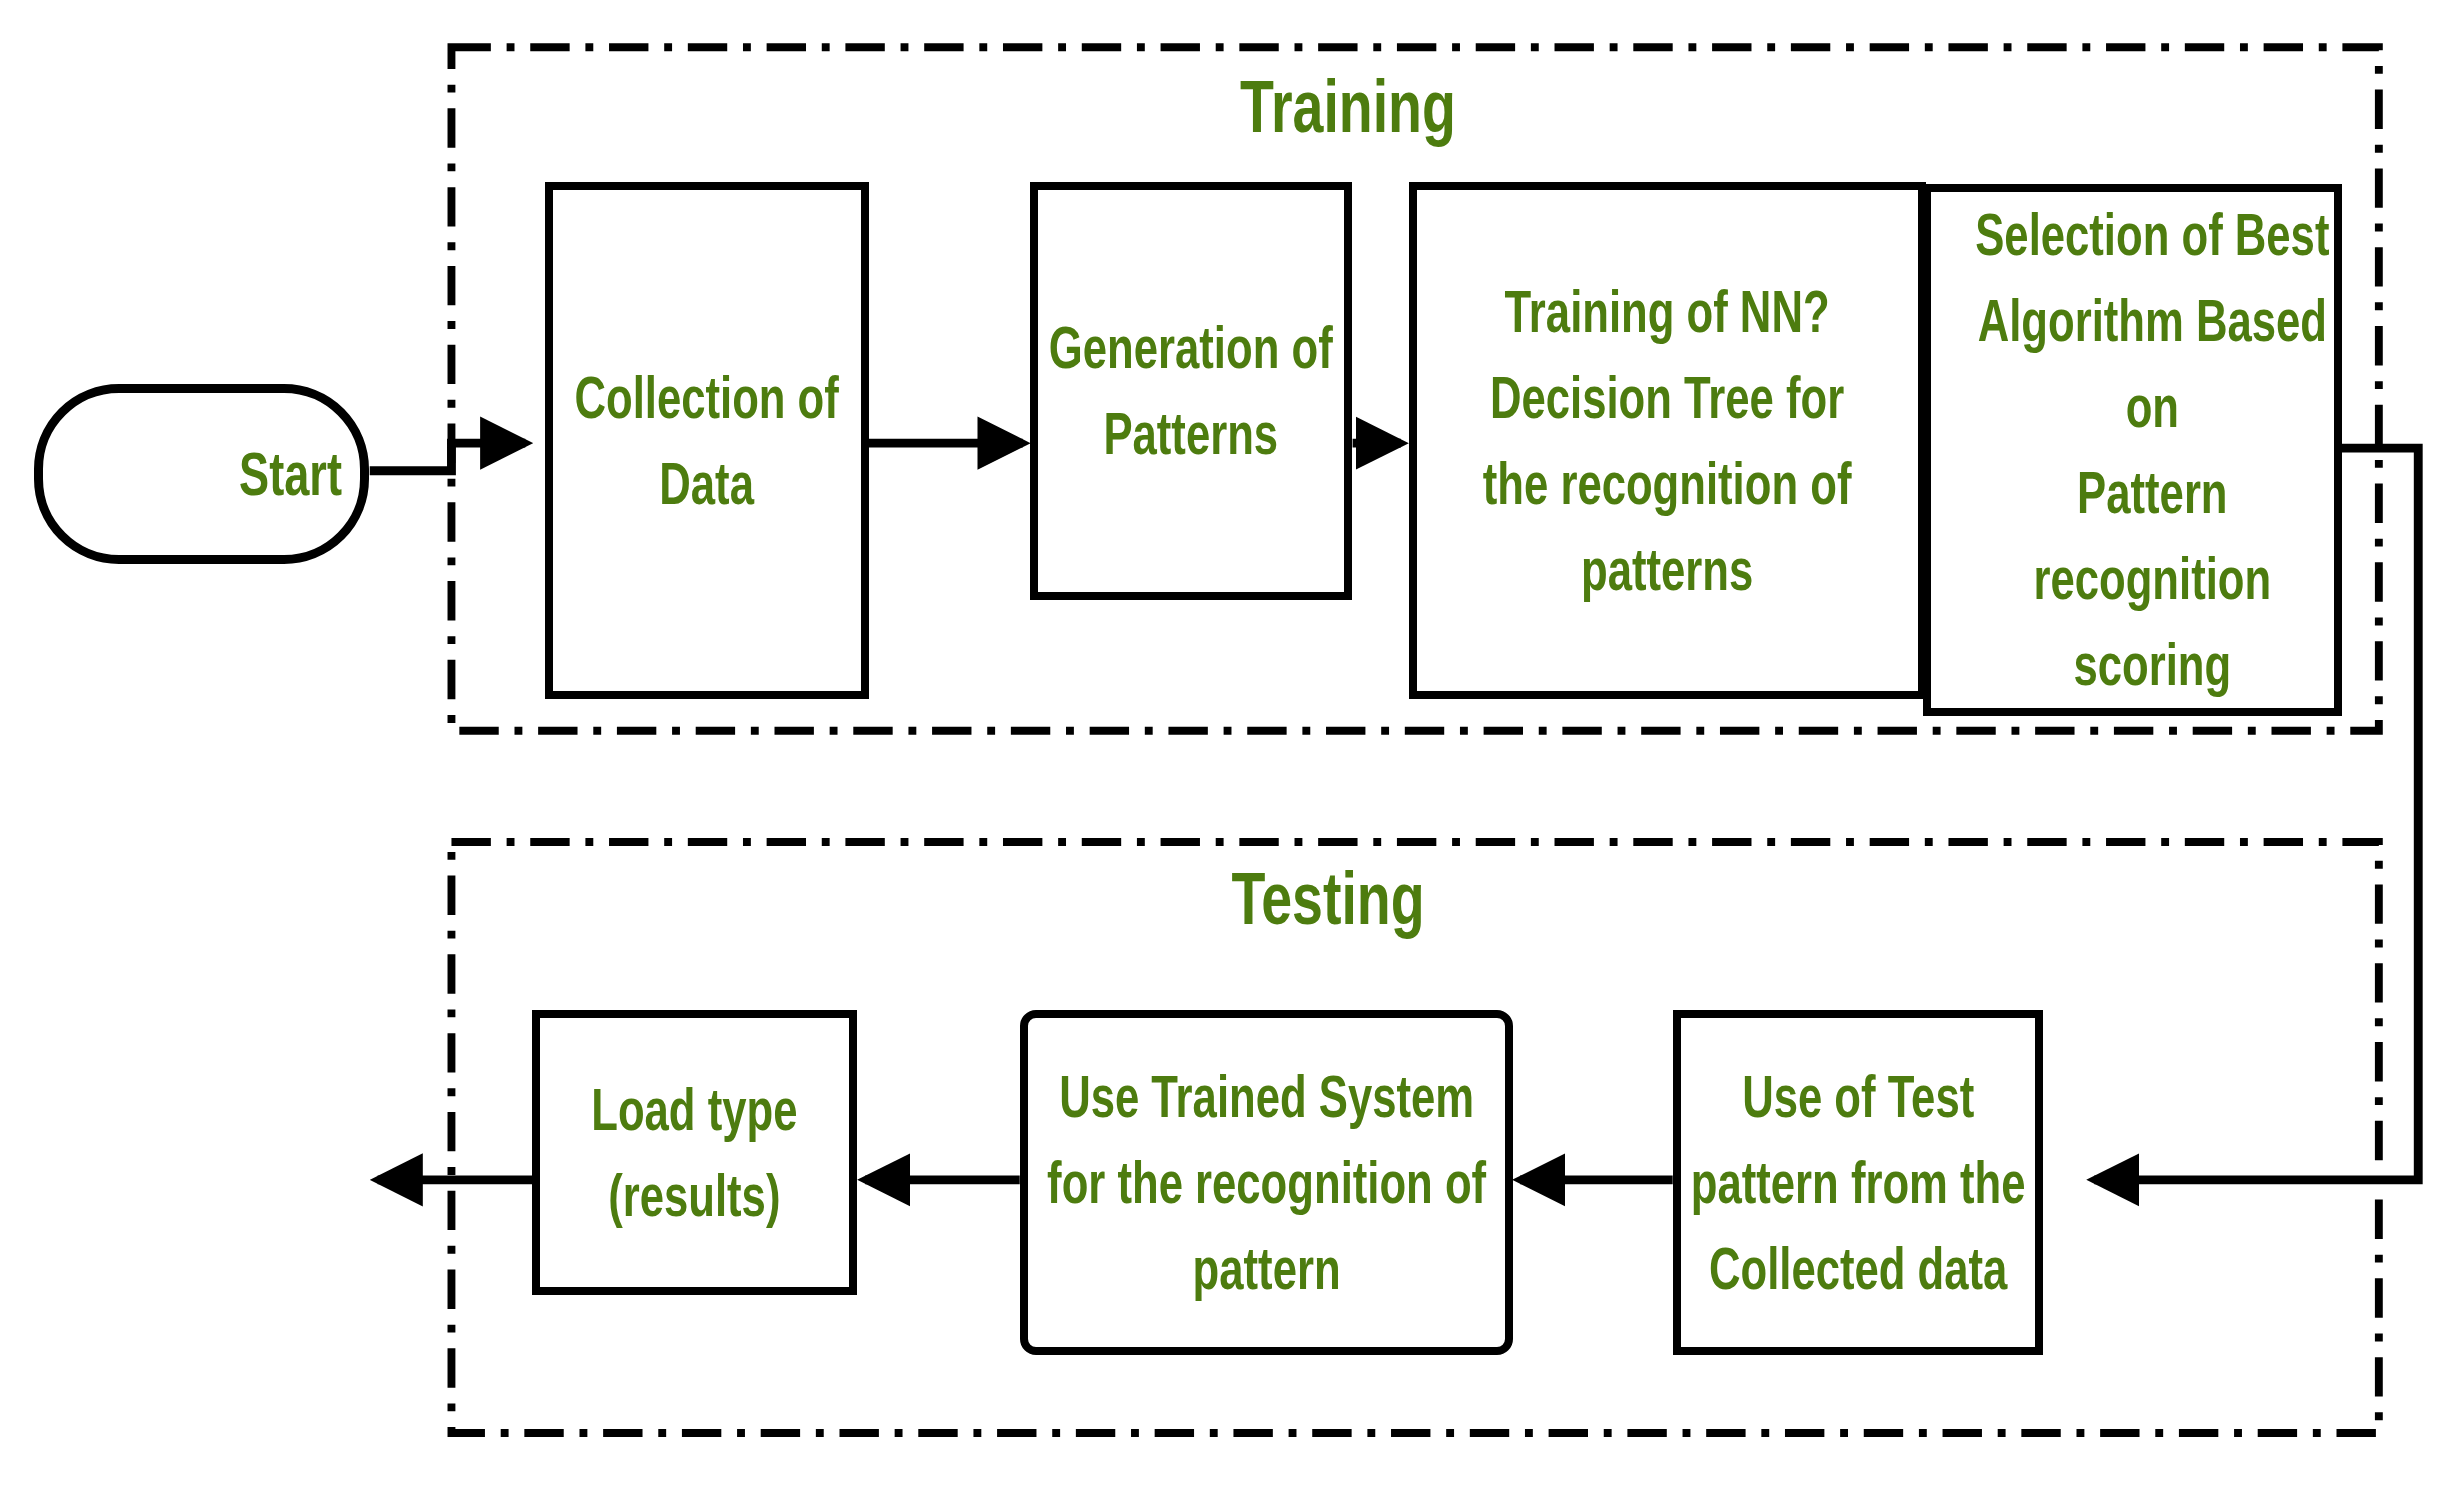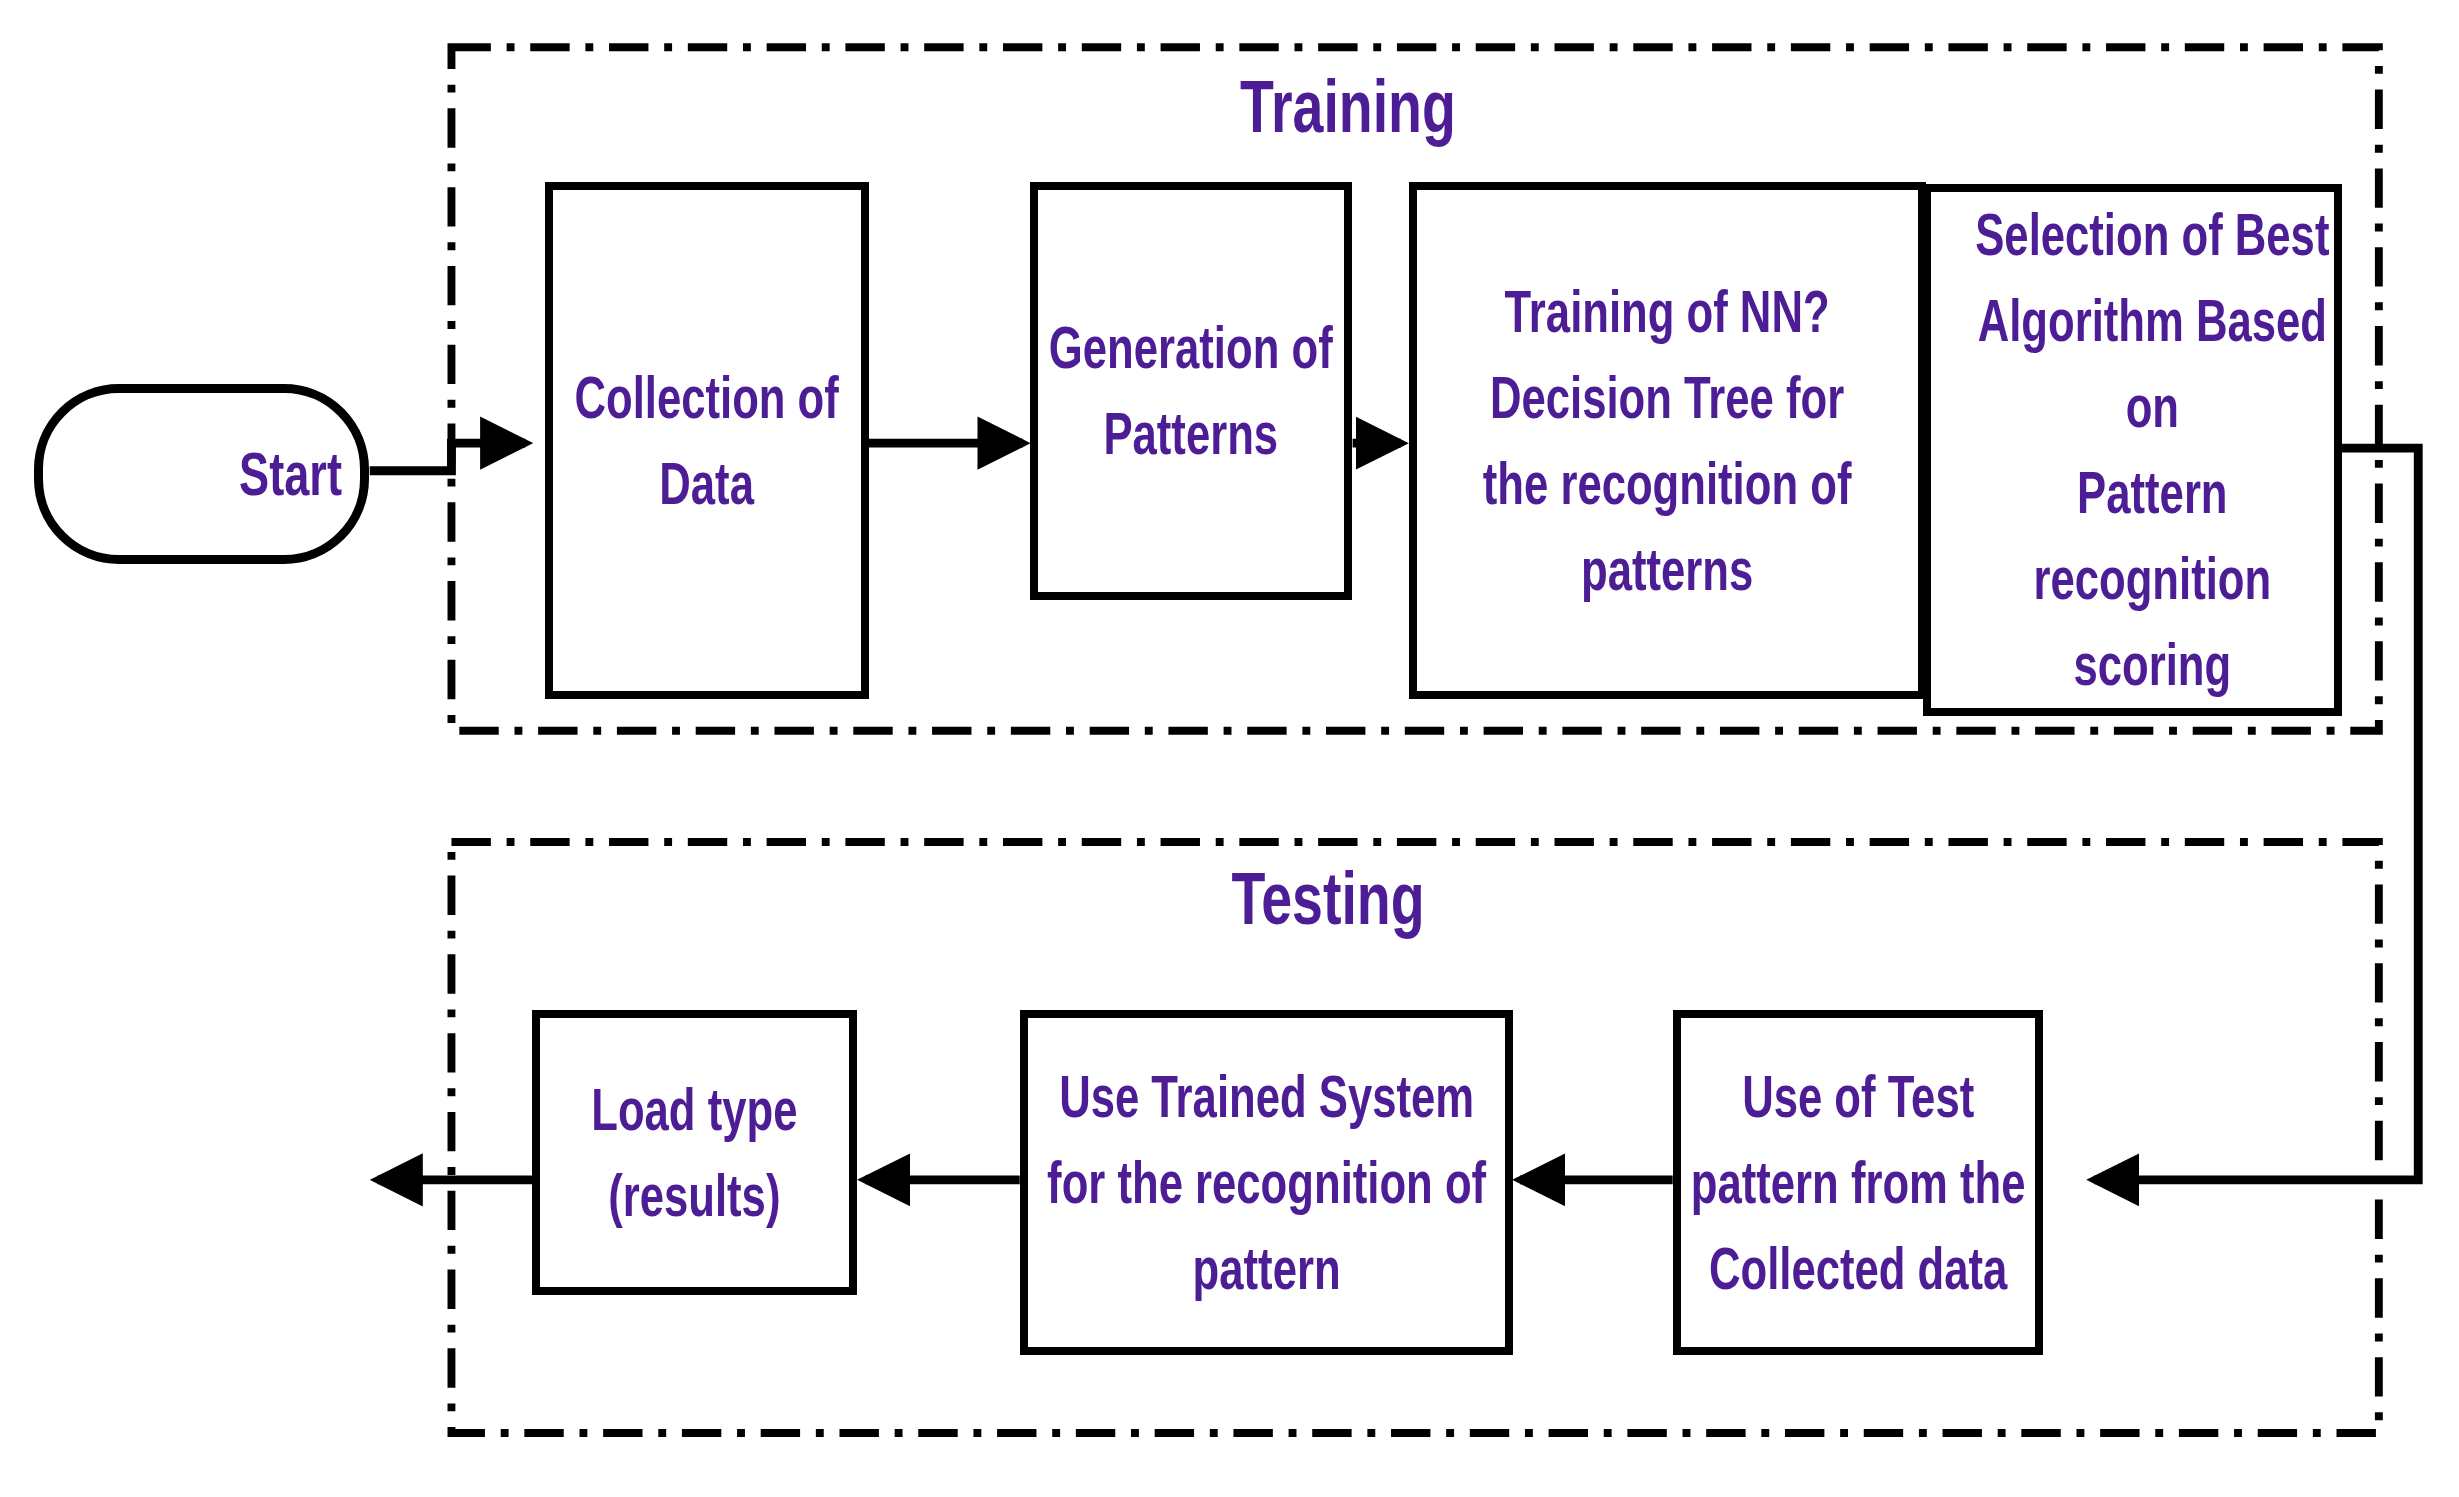--- a/index.html
+++ b/index.html
@@ -2,21 +2,21 @@
 <html><head>
 <meta charset="utf-8">
 <style>
   html, body { margin: 0; padding: 0; background: #ffffff; }
   .canvas {
     position: relative;
     width: 2460px;
     height: 1497px;
     background: #ffffff;
     font-family: "Liberation Sans", "DejaVu Sans", sans-serif;
-    color: #4c1d95;
+    color: #4d7c0f;
     overflow: hidden;
   }
   svg.wires {
     position: absolute;
     left: 0; top: 0;
     width: 2460px; height: 1497px;
   }
   .flow-box {
     position: absolute;
     border: 8.9px solid #000;
@@ -113,21 +113,21 @@
 Pattern
 recognition
 scoring</div>
   </div>
 
   <div class="flow-box" style="left:1673px; top:1010px; width:370px; height:345px;">
     <div class="node-label">Use of Test
 pattern from the
 Collected data</div>
   </div>
-  <div class="flow-box" style="left:1020px; top:1010px; width:493px; height:345px;">
+  <div class="flow-box" style="left:1020px; top:1010px; width:493px; height:345px;border-radius:16px;">
     <div class="node-label">Use Trained System
 for the recognition of
 pattern</div>
   </div>
   <div class="flow-box" style="left:532px; top:1010px; width:325px; height:285px;">
     <div class="node-label">Load type
 (results)</div>
   </div>
 
 </div>

